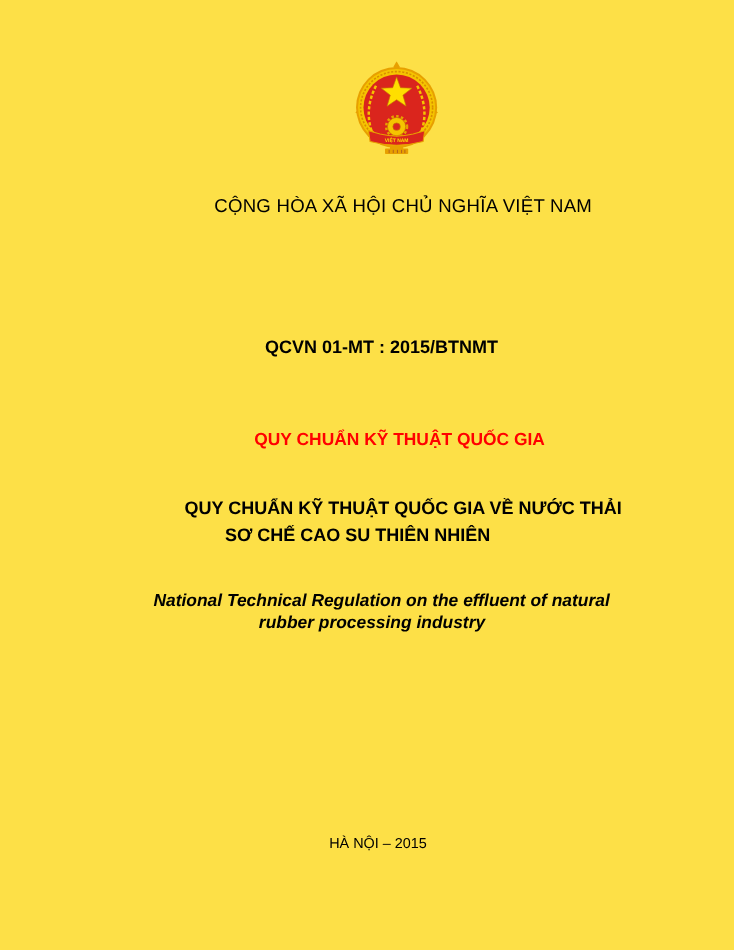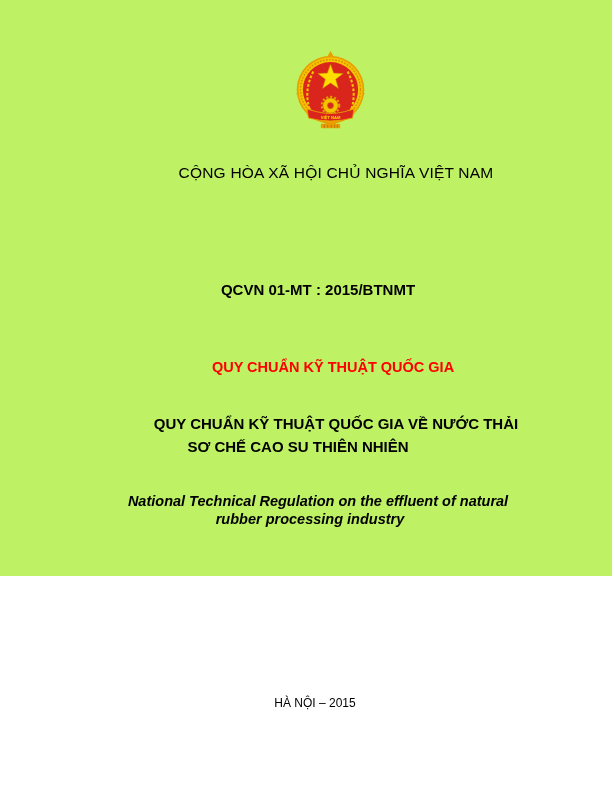--- a/index.html
+++ b/index.html
@@ -1,20 +1,20 @@
 <!DOCTYPE html>
 <html><head>
 <meta charset="utf-8">
 <style>
   html,body{margin:0;padding:0;}
   body{
     width:612px;height:792px;position:relative;background:#ffffff;overflow:hidden;
     font-family:"Liberation Sans","DejaVu Sans",sans-serif;color:#000;
   }
-  .page{position:absolute;inset:0;width:612px;height:576px;background:#bef264;}
+  .page{position:absolute;inset:0;width:612px;height:792px;background:#fde047;}
   .emblem{position:absolute;left:296px;top:51px;width:69px;height:78px;}
   .line{position:absolute;width:612px;text-align:center;white-space:nowrap;line-height:1.2;}
   .motto      {top:164px;left:30px;font-size:15.5px;font-weight:400;letter-spacing:0.2px;}
   .code       {top:281px;left:12px;font-size:15px;font-weight:700;}
   .red-head   {top:359px;left:27px;font-size:14.5px;font-weight:700;color:#FF0000;}
   .title-vi-1 {top:415px;left:30px;font-size:15px;font-weight:700;}
   .title-vi-2 {top:438px;left:-8px;font-size:15px;font-weight:700;}
   .title-en-1 {top:493px;left:12px;font-size:14.5px;font-weight:700;font-style:italic;}
   .title-en-2 {top:511px;left:4px;font-size:14.5px;font-weight:700;font-style:italic;}
   .place-year {top:696px;left:9px;font-size:12px;font-weight:400;}

